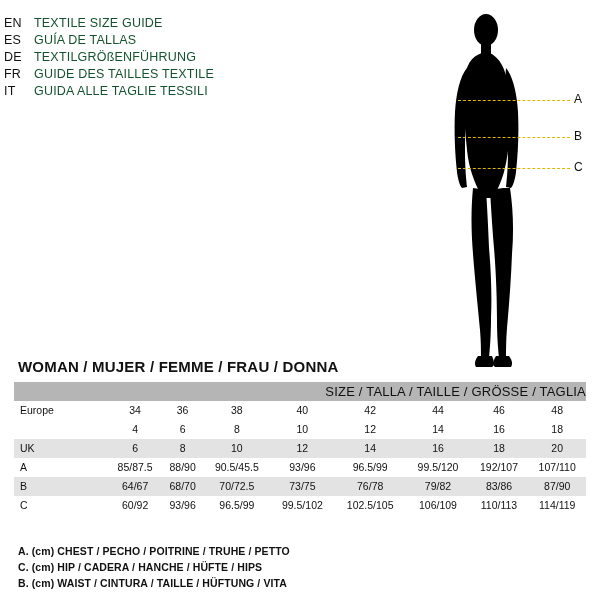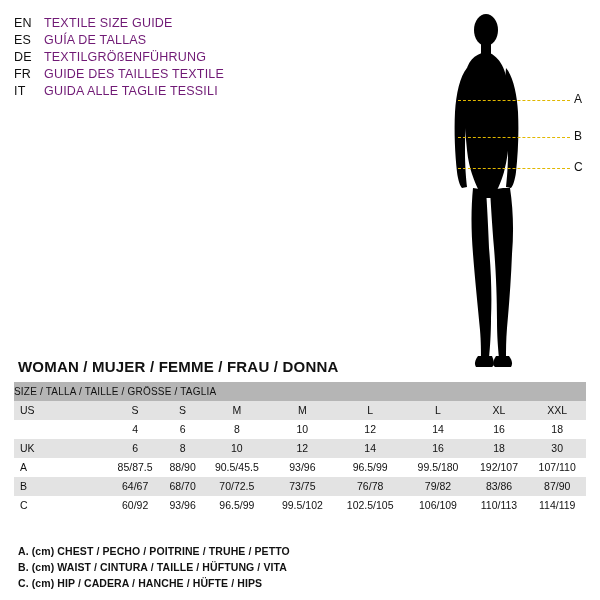--- a/index.html
+++ b/index.html
@@ -13,37 +13,37 @@
     font-family: "Liberation Sans", sans-serif;
     color: #111111;
     position: relative;
     overflow: hidden;
   }
 
   
   .lang-block {
     position: absolute;
     top: 16px;
-    left: 14px;
+    left: 4px;
     width: 330px;
   }
   .lang-row {
     display: flex;
     align-items: baseline;
     height: 17px;
     font-size: 12.5px;
     letter-spacing: 0.2px;
   }
   .lang-code {
     width: 30px;
     flex: 0 0 30px;
     color: #111;
   }
   .lang-text {
-    color: #701a75;
+    color: #14532d;
   }
 
   
   .figure-wrap {
     position: absolute;
     top: 8px;
     left: 440px;
     width: 150px;
     height: 365px;
   }
@@ -91,22 +91,23 @@
     font-weight: normal;
     font-size: 10.5px;
   }
   .size-table .rowhead {
     text-align: left;
     padding-left: 6px;
     width: 88px;
   }
   .row-title td {
     background: #b5b5b5;
-    text-align: left;
-    font-size: 10px;
+    text-align: right;
+    padding-left: 6px;
+    font-size: 13px;
     letter-spacing: 0.2px;
   }
   .row-shade td { background: #e3e3e3; }
   .row-plain td { background: #ffffff; }
 
   
   .legend {
     position: absolute;
     top: 543px;
     left: 18px;
@@ -209,32 +210,32 @@
 </div>
 
 <div class="woman-header">WOMAN / MUJER / FEMME / FRAU / DONNA</div>
 
 <table class="size-table">
   <tbody>
     <tr class="row-title">
       <td colspan="9">SIZE / TALLA / TAILLE / GRÖSSE / TAGLIA</td>
     </tr>
 
-
-    <tr class="row-shade">
-      <td class="rowhead">US</td>
-      <td>S</td>
-      <td>S</td>
-      <td>M</td>
-      <td>M</td>
-      <td>L</td>
-      <td>L</td>
-      <td>XL</td>
-      <td>XXL</td>
-    </tr>
+    <tr class="row-plain">
+      <td class="rowhead">Europe</td>
+      <td>34</td>
+      <td>36</td>
+      <td>38</td>
+      <td>40</td>
+      <td>42</td>
+      <td>44</td>
+      <td>46</td>
+      <td>48</td>
+    </tr>
+
 
     <tr class="row-plain">
       <td class="rowhead"></td>
       <td>4</td>
       <td>6</td>
       <td>8</td>
       <td>10</td>
       <td>12</td>
       <td>14</td>
       <td>16</td>
@@ -243,31 +244,31 @@
 
     <tr class="row-shade">
       <td class="rowhead">UK</td>
       <td>6</td>
       <td>8</td>
       <td>10</td>
       <td>12</td>
       <td>14</td>
       <td>16</td>
       <td>18</td>
-      <td>30</td>
+      <td>20</td>
     </tr>
 
     <tr class="row-plain">
       <td class="rowhead">A</td>
       <td>85/87.5</td>
       <td>88/90</td>
       <td>90.5/45.5</td>
       <td>93/96</td>
       <td>96.5/99</td>
-      <td>99.5/180</td>
+      <td>99.5/120</td>
       <td>192/107</td>
       <td>107/110</td>
     </tr>
 
     <tr class="row-shade">
       <td class="rowhead">B</td>
       <td>64/67</td>
       <td>68/70</td>
       <td>70/72.5</td>
       <td>73/75</td>
@@ -286,15 +287,15 @@
       <td>102.5/105</td>
       <td>106/109</td>
       <td>110/113</td>
       <td>114/119</td>
     </tr>
   </tbody>
 </table>
 
 <div class="legend">
   <div class="legend-row">A. (cm) CHEST / PECHO / POITRINE / TRUHE / PETTO</div>
+  <div class="legend-row">C. (cm) HIP / CADERA / HANCHE / HÜFTE / HIPS</div>
   <div class="legend-row">B. (cm) WAIST / CINTURA / TAILLE / HÜFTUNG / VITA</div>
-  <div class="legend-row">C. (cm) HIP / CADERA / HANCHE / HÜFTE / HIPS</div>
 </div>
 
 </body></html>

